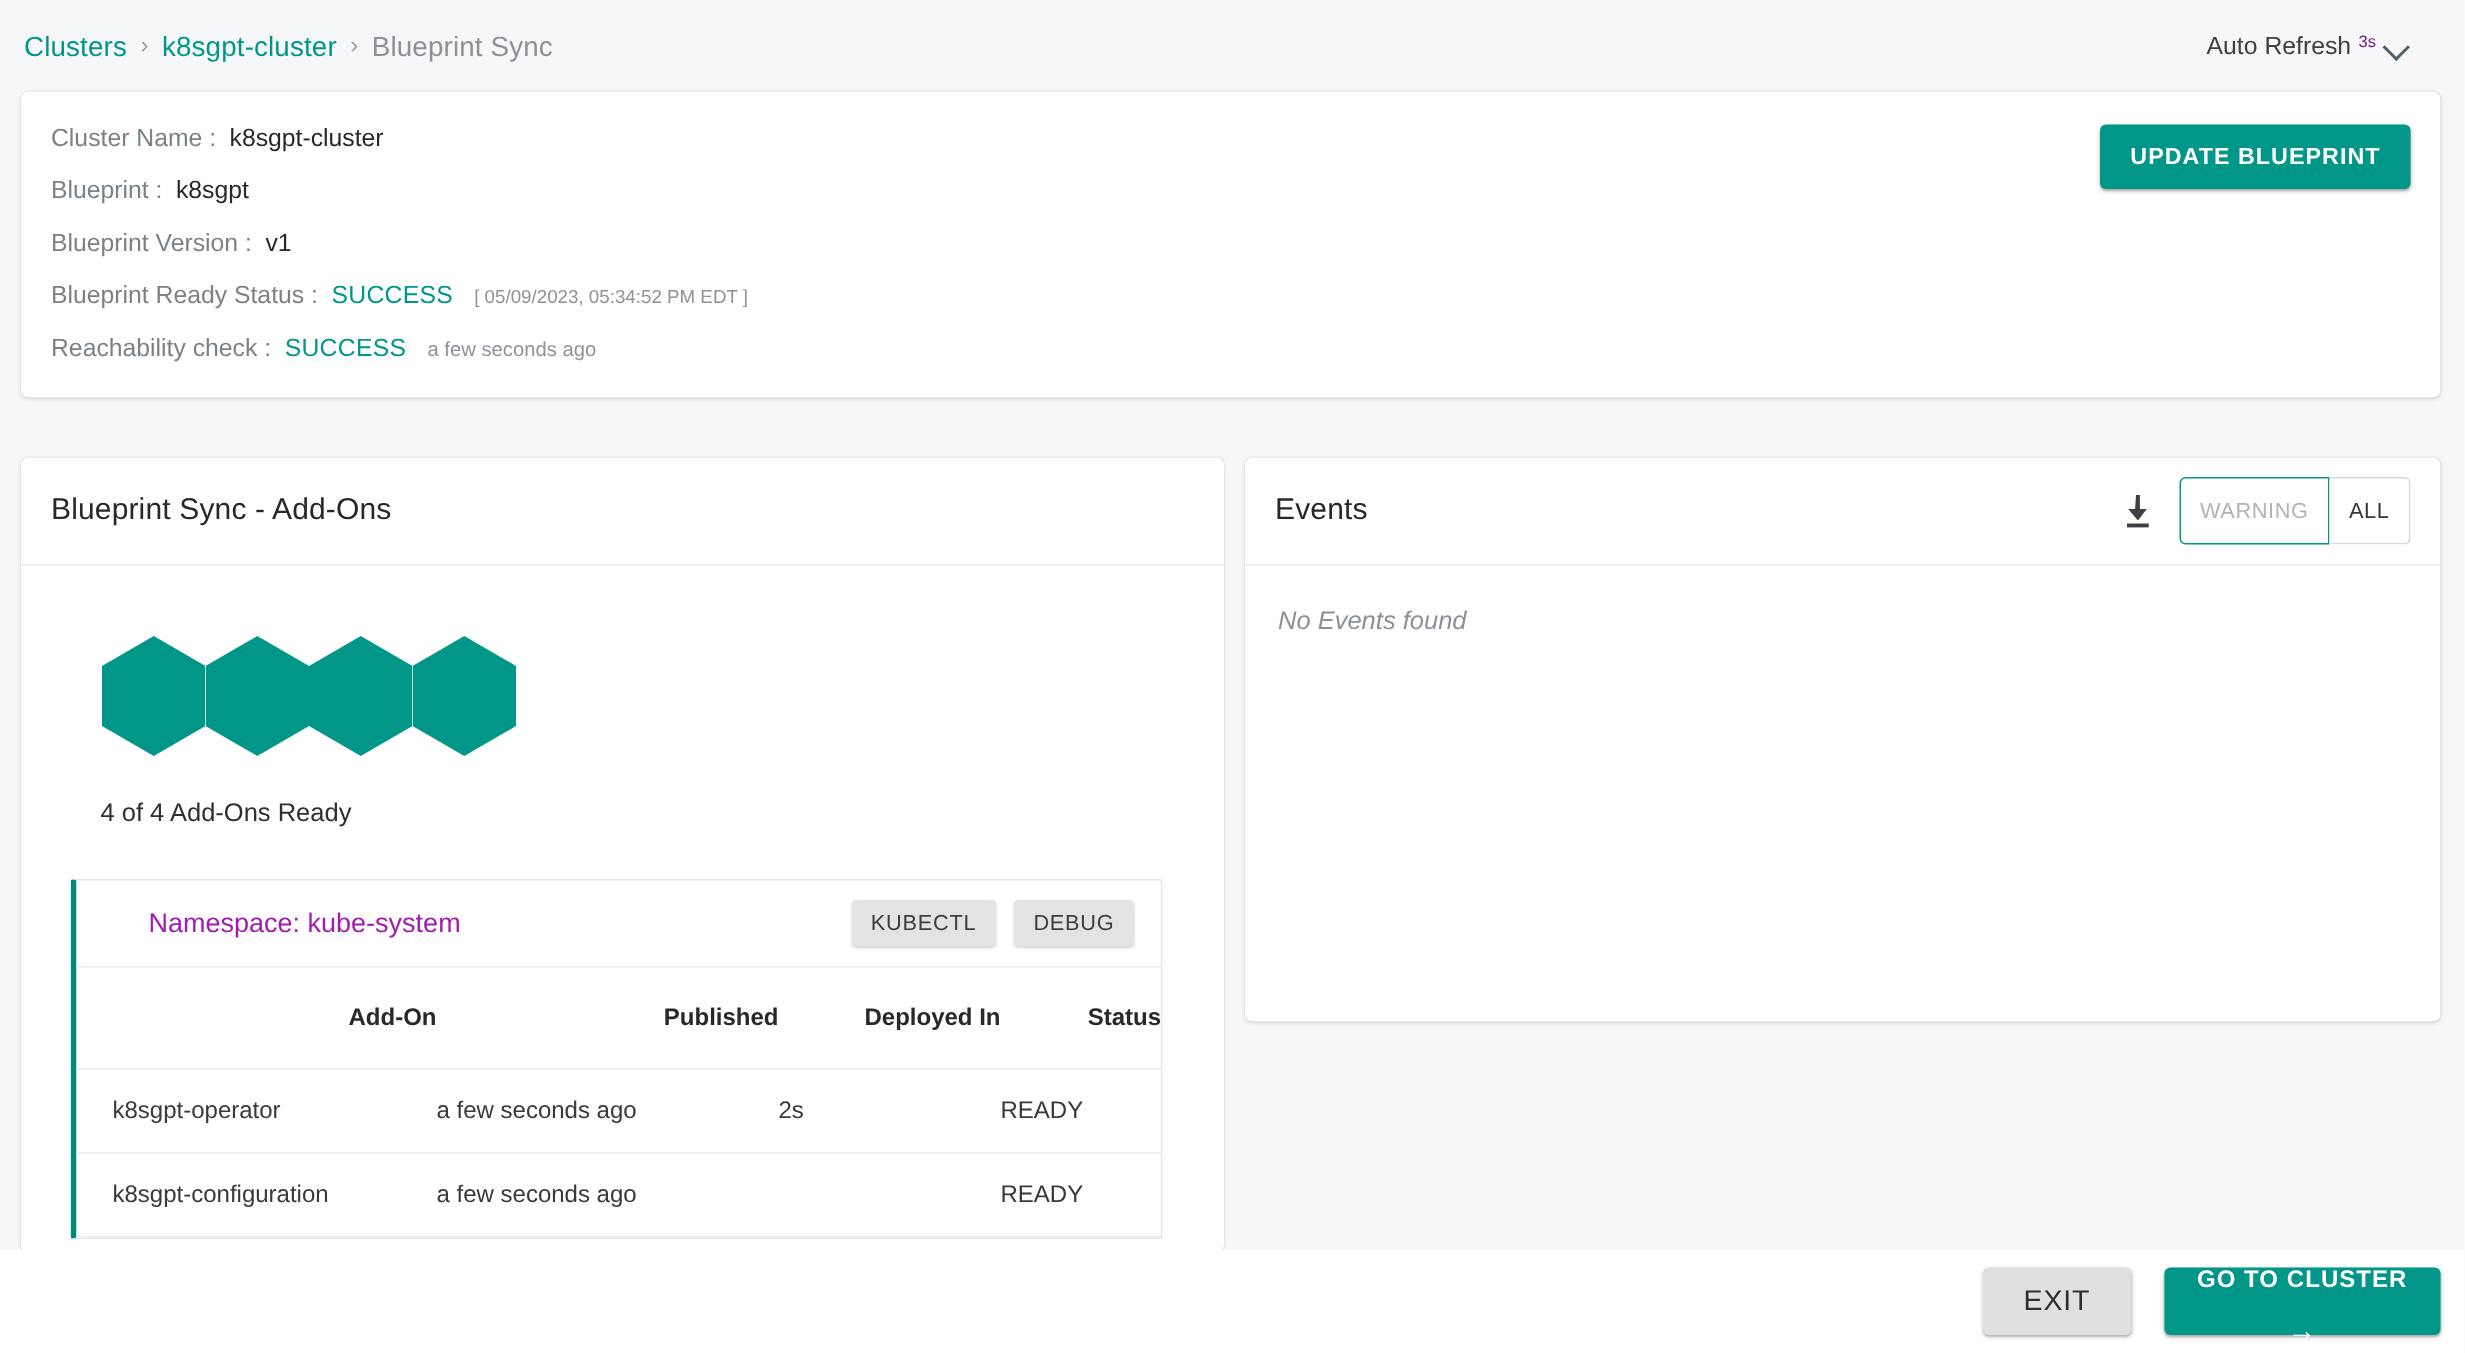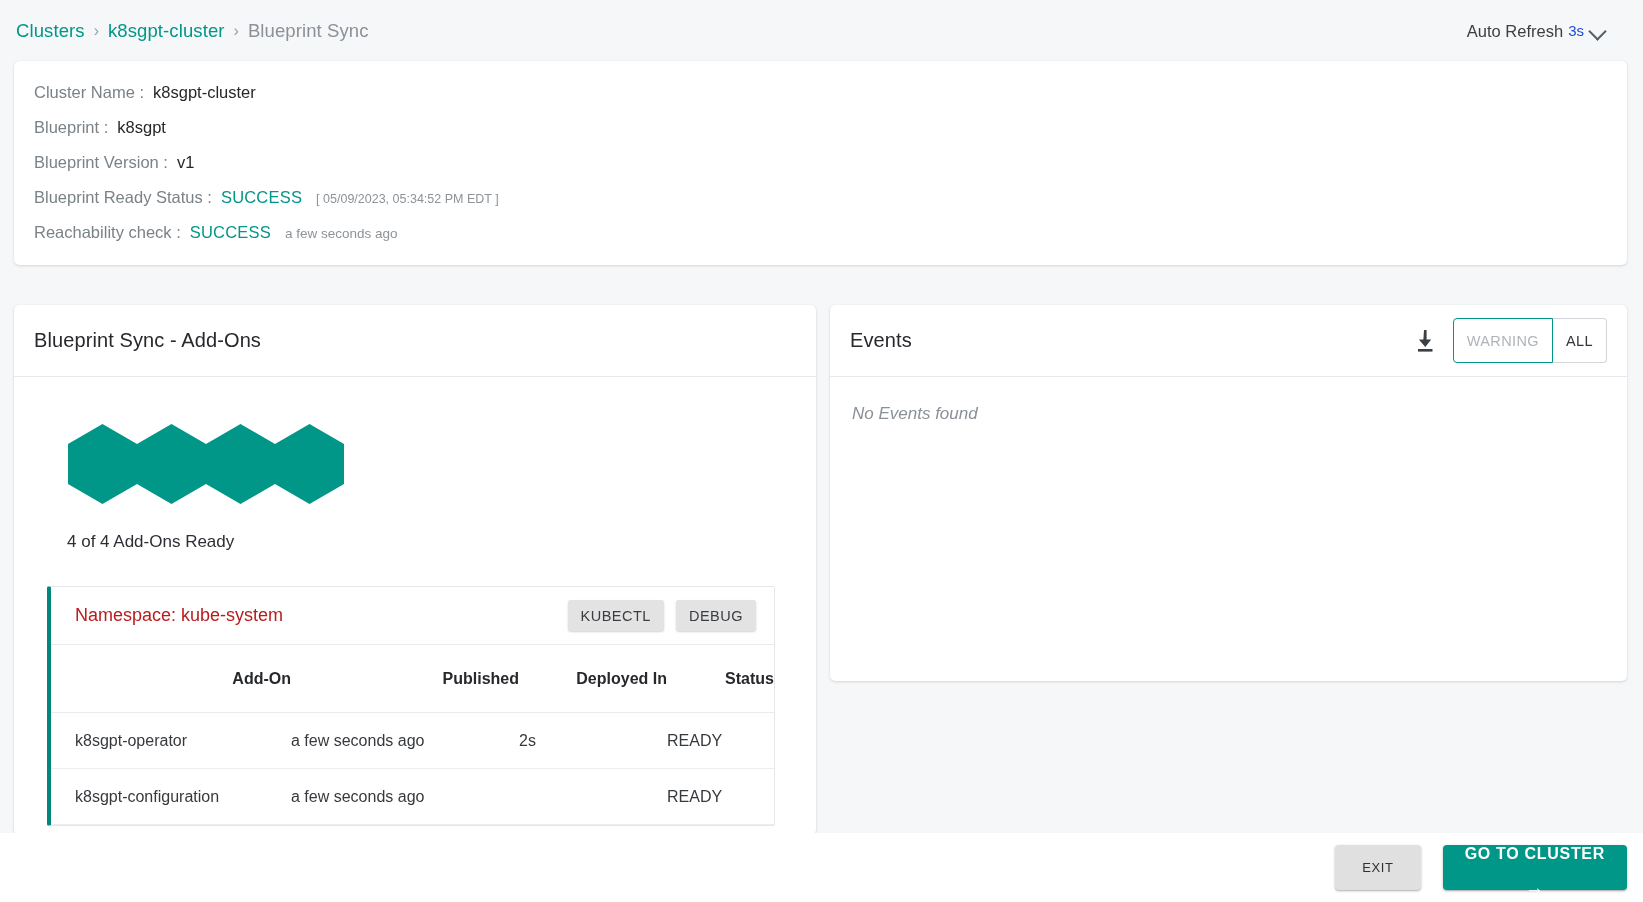--- a/index.html
+++ b/index.html
@@ -32,21 +32,21 @@
   }
   .crumb-sep { font-size: 16px; color: #9aa0a6; }
   .crumb-current {
     font-size: 18.5px; color: #8b9197; letter-spacing: .1px; white-space: nowrap;
   }
   .topbar-right {
     margin-left: auto; display: flex; align-items: flex-start; gap: 5px;
     padding-right: 14px;
   }
   .auto-refresh-label { font-size: 16.5px; color: #3c4043; }
-  .auto-refresh-value { font-size: 15px; color: #1d4ed8; }
+  .auto-refresh-value { font-size: 11px; color: #701a75; }
   .chev {
     width: 18px; height: 18px; display: inline-block; position: relative;
     cursor: pointer;
   }
   .chev::before {
     content: ""; position: absolute; left: 2px; top: 3px;
     width: 11px; height: 11px;
     border-right: 2px solid #546068; border-bottom: 2px solid #546068;
     transform: rotate(45deg);
   }
@@ -135,21 +135,21 @@
     width: 728px; background: #ffffff;
     border: 1px solid #e4e6e9;
     border-left: 4px solid #00897b;
     border-radius: 2px;
   }
   .ns-head {
     height: 58px; display: flex; align-items: center;
     padding: 0 18px 0 24px;
     border-bottom: 1px solid #e9ebed;
   }
-  .ns-title { font-size: 18px; color: #b91c1c; }
+  .ns-title { font-size: 18px; color: #a21caf; margin-left: 24px; }
   .ns-btns { margin-left: auto; display: flex; gap: 12px; }
   .chip-btn {
     font-family: "Liberation Sans", sans-serif;
     background: #e3e3e3; border: none; border-radius: 3px;
     font-size: 14.5px; color: #3a3d41; letter-spacing: .5px;
     height: 31px; padding: 0 13px; cursor: pointer;
     box-shadow: 0 1px 2px rgba(0,0,0,.18);
   }
 
   table.addons { width: 100%; border-collapse: collapse; table-layout: fixed; }
@@ -176,21 +176,21 @@
   .bottombar {
     position: absolute; left: 0; top: 833px;
     width: 1643px; height: 69px;
     background: #ffffff;
     display: flex; align-items: center; justify-content: flex-end;
     padding-right: 16px; gap: 22px;
   }
   .btn-exit {
     font-family: "Liberation Sans", sans-serif;
     background: #e0e0e0; border: none; border-radius: 4px;
-    font-size: 13px; color: #2d3034; letter-spacing: .6px;
+    font-size: 19px; color: #2d3034; letter-spacing: .6px;
     height: 45px; padding: 0 27px; cursor: pointer;
     box-shadow: 0 1px 3px rgba(0,0,0,.22), 0 1px 1px rgba(0,0,0,.12);
   }
   .btn-goto {
     font-family: "Liberation Sans", sans-serif;
     background: #009688; border: none; border-radius: 4px;
     font-size: 16px; font-weight: bold; color: #ffffff; letter-spacing: .7px;
     height: 45px; padding: 0 22px; cursor: pointer;
     display: flex; align-items: center; gap: 15px;
     box-shadow: 0 1px 3px rgba(0,0,0,.25), 0 1px 1px rgba(0,0,0,.14);
@@ -242,20 +242,21 @@
         <span class="info-meta">[ 05/09/2023, 05:34:52 PM EDT ]</span>
       </div>
 
       <div class="info-row">
         <span class="info-key">Reachability check :</span>
         <span class="info-val ok">SUCCESS</span>
         <span class="info-meta lg">a few seconds ago</span>
       </div>
 
     </div>
+    <button class="btn-update">UPDATE BLUEPRINT</button>
   </div>
 
   <div class="panel panel-addons">
     <div class="panel-head">
       <span class="panel-title">Blueprint Sync - Add-Ons</span>
     </div>
 
     <div class="hex-wrap">
       <div class="hex"></div>
       <div class="hex"></div>

